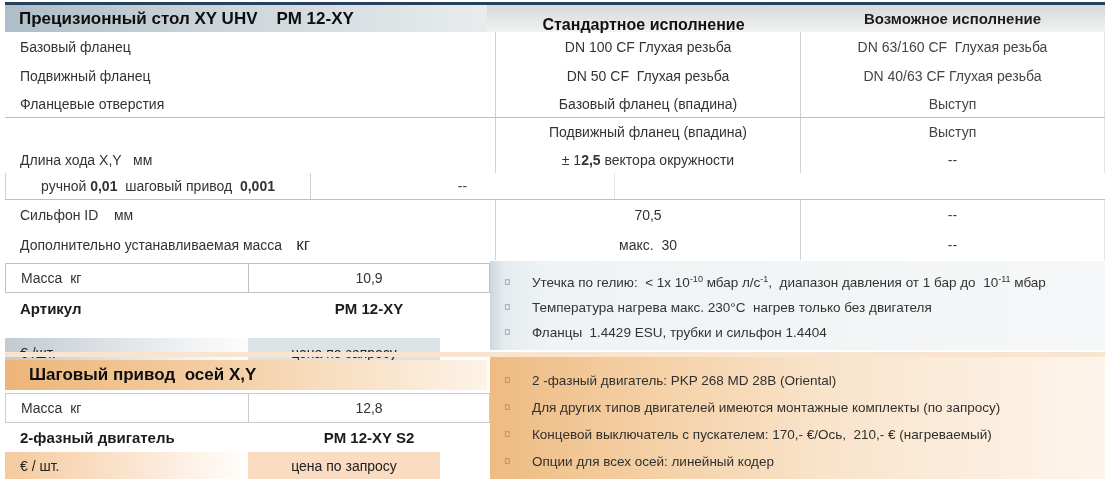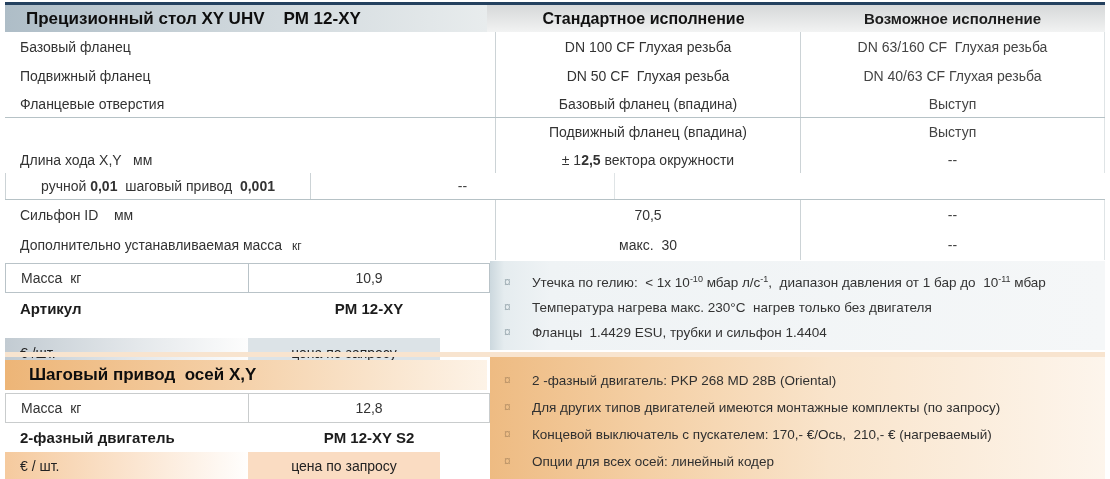--- a/index.html
+++ b/index.html
@@ -11,41 +11,41 @@
   .abs { position:absolute; }
   .pre { white-space:pre-wrap; }
 
   
   .topline { left:5px; top:2px; width:1100px; height:3px; background:#24415f; }
 
   
   .title-band {
     left:5px; top:5px; width:482px; height:27px;
     background:linear-gradient(90deg,#aebdc7 0%,#ccd5da 45%,#e8eced 100%);
-    display:flex; align-items:center; padding-left:21px;
+    display:flex; align-items:center; padding-left:14px;
     font-weight:bold; font-size:17px; color:#0e0e0e;
   }
   
   .gray-band {
     left:487px; top:5px; width:618px; height:27px;
     background:linear-gradient(180deg,#d6d8d9 0%,#eceded 80%,#f2f3f3 100%);
     display:flex;
   }
-  .std-head { width:313px; text-align:center; font-weight:bold; font-size:16px; line-height:27px; color:#111; }
+  .std-head { width:313px; text-align:center; font-weight:bold; font-size:16px; line-height:27px; color:#111;margin-top:6px; }
   .pos-head { width:305px; text-align:center; font-weight:bold; font-size:15px; line-height:27px; color:#1d1d1d; }
 
   
   .spec-rows { left:5px; top:32px; width:1100px; }
   .spec-row { display:flex; align-items:center; }
   .spec-row.hline { border-bottom:1px solid #b6c2c6; }
   .cell-label { width:490px; padding-left:15px; font-size:14px; color:#333; }
   .cell-std   { width:305px; text-align:center; font-size:14px; border-left:1px solid #ccd3d6; align-self:stretch; display:flex; align-items:center; justify-content:center; }
   .cell-pos   { width:305px; text-align:center; font-size:14px; border-left:1px solid #ccd3d6; border-right:1px solid #dfe4e6; align-self:stretch; display:flex; align-items:center; justify-content:center; color:#444; }
   .h29{height:29px;} .h28{height:28px;} .h27{height:27px;} .h30{height:30px;}
-  .sm { font-size:12px; }
+  .sm { font-size:17px; }
   sup { font-size:9px; vertical-align:super; line-height:0; }
 
   
   .mass-box {
     left:5px; top:263px; width:485px; height:30px;
     border:1px solid #b9c3c8; display:flex; align-items:stretch; background:#fff;
   }
   .mass-box .mlabel { width:243px; border-right:1px solid #b9c3c8; display:flex; align-items:center; padding-left:15px; font-size:14px; }
   .mass-box .mval { flex:1; display:flex; align-items:center; justify-content:center; font-size:14px; }
 

